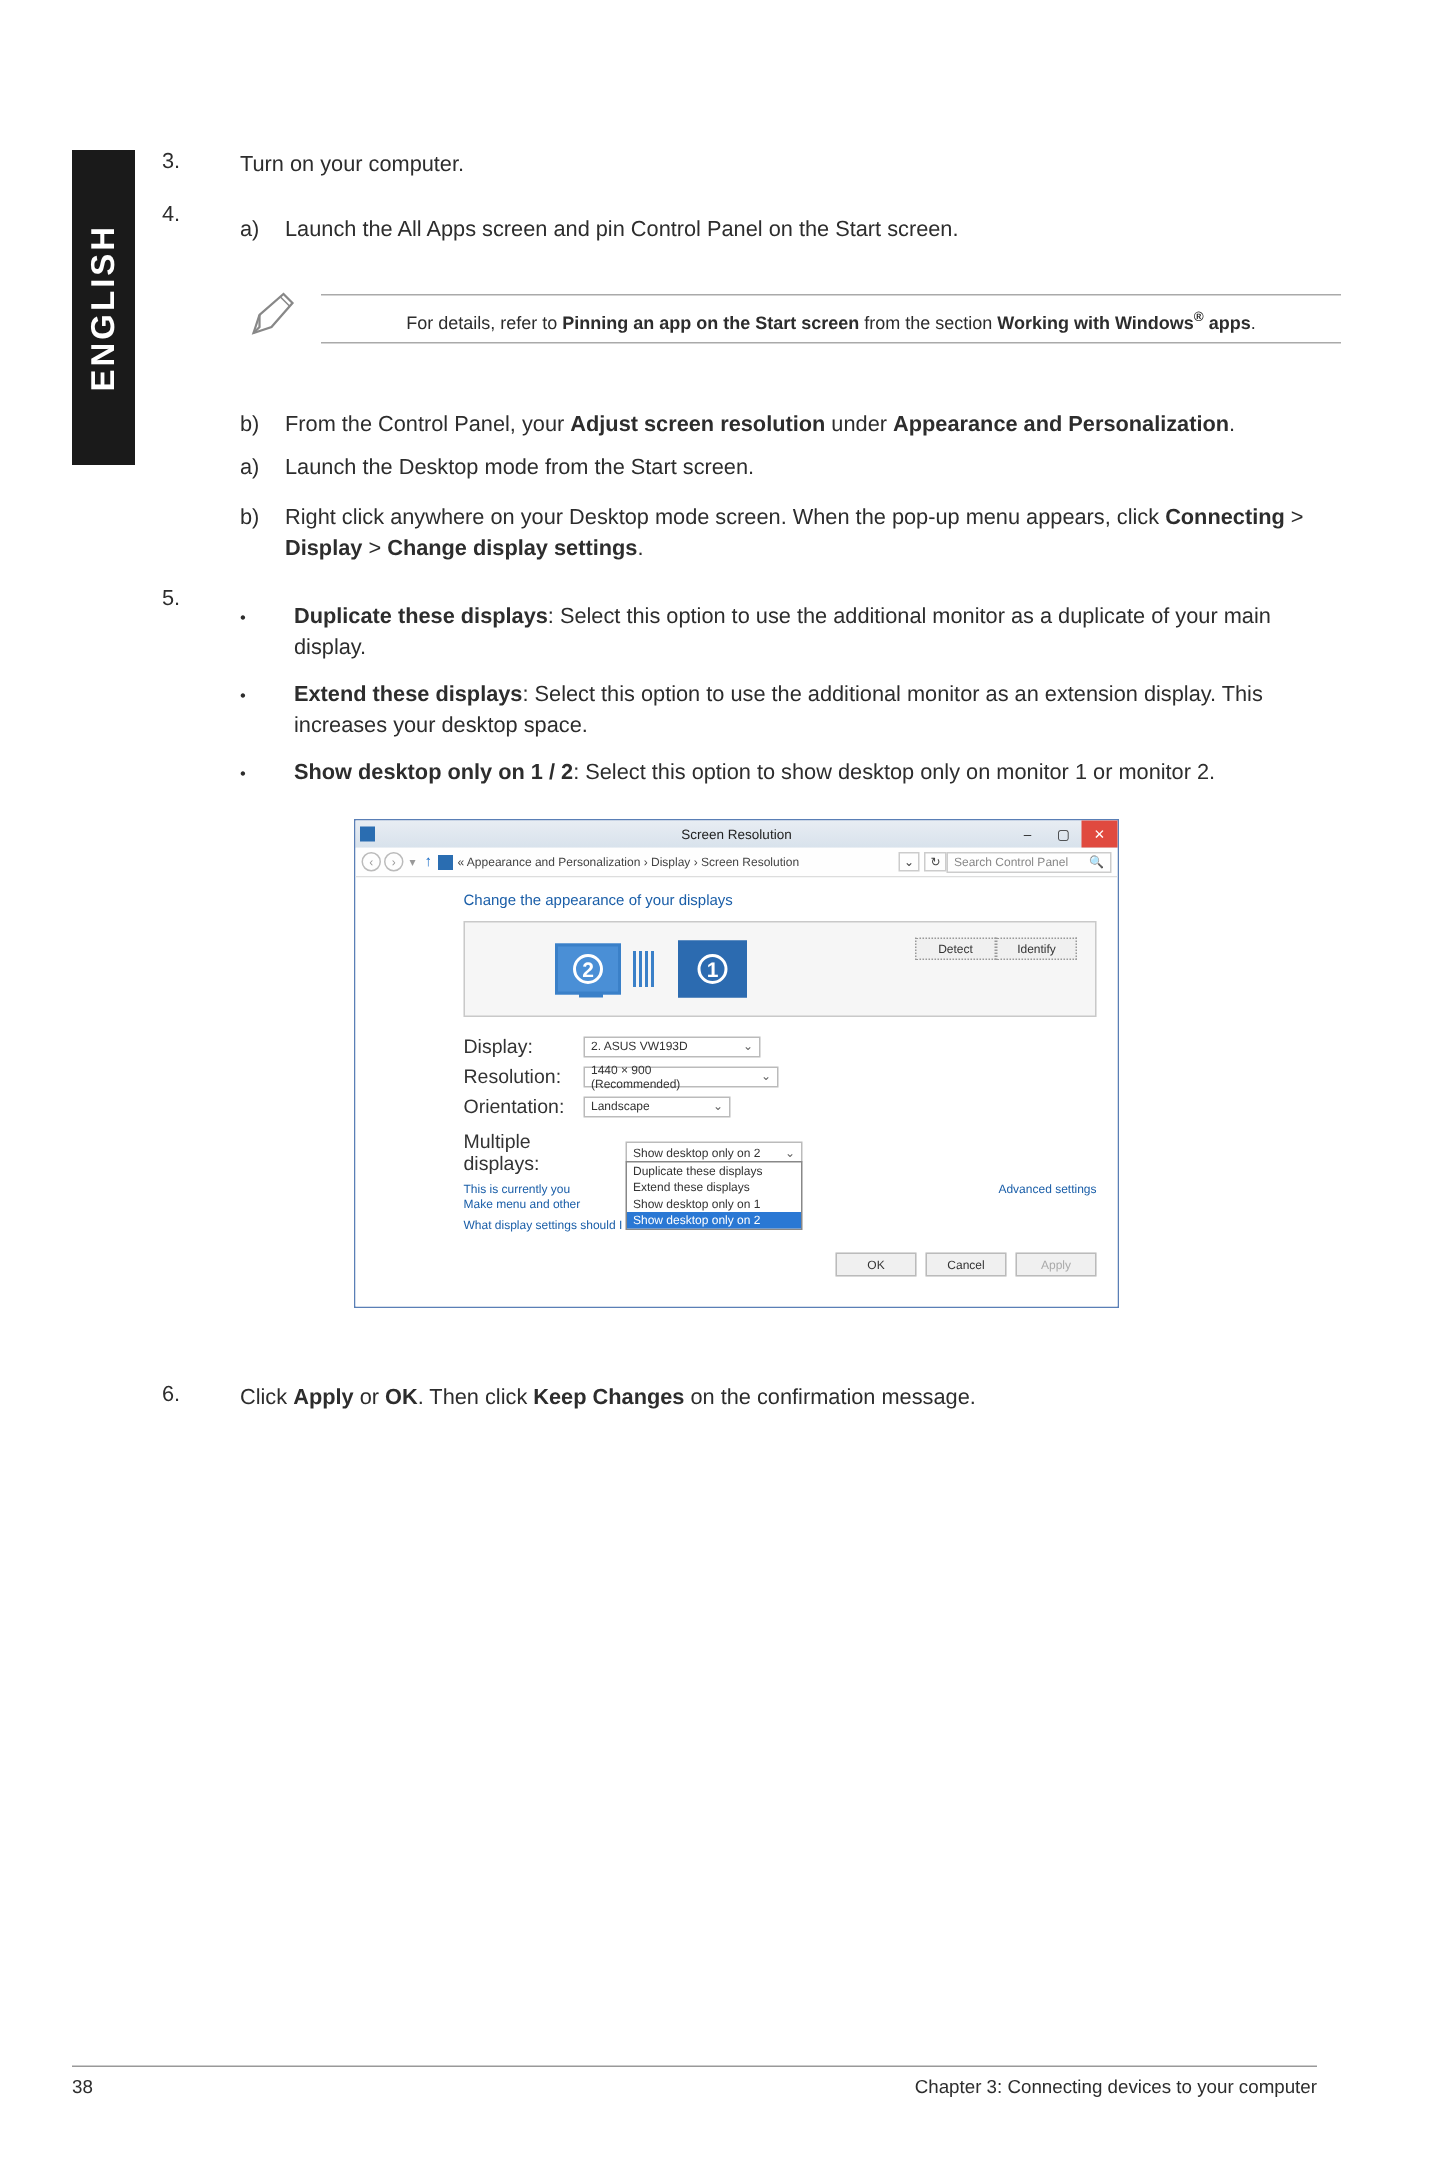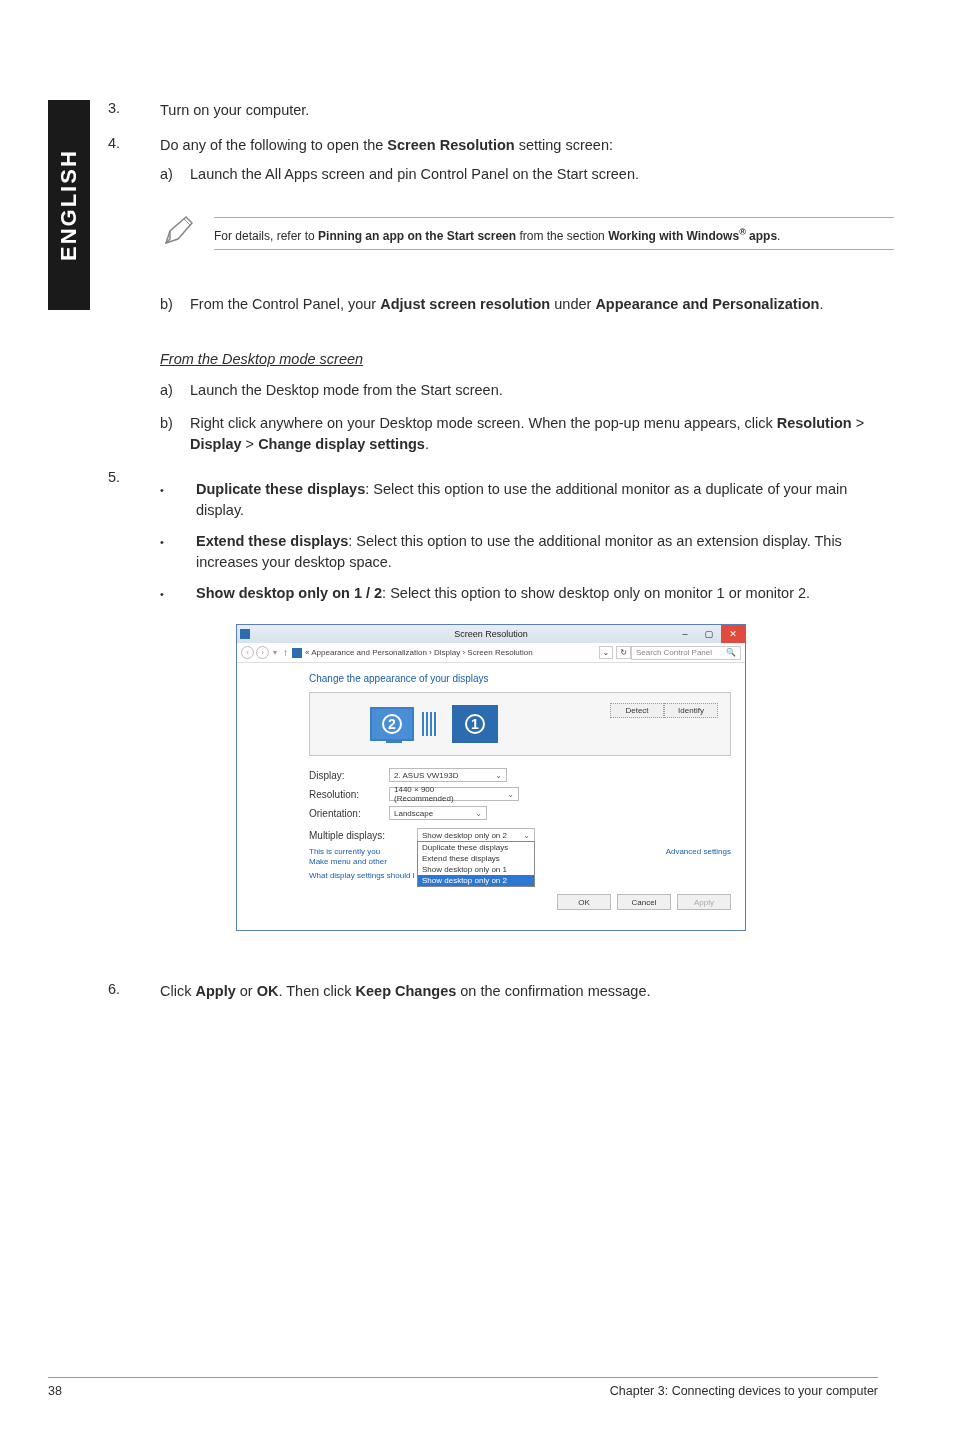--- a/index.html
+++ b/index.html
@@ -45,20 +45,21 @@
       margin-top: 4px;
       margin-bottom: 10px;
     }
     .alpha-item { display: flex; margin-top: 8px; }
     .alpha-item .alpha { width: 30px; flex-shrink: 0; }
     .alpha-item .abody { flex: 1; }
     .note-block {
       display: flex;
       margin: 28px 0 28px 52px;
       align-items: flex-start;
+      text-align: center;
     }
     .note-icon {
       width: 42px;
       flex-shrink: 0;
       margin-right: 12px;
     }
     .note-icon svg { width: 36px; height: 36px; }
     .note-text-wrap { flex: 1; }
     .note-rule { border: none; border-top: 1px solid #aaa; margin: 4px 0 8px 0; }
     .note-text { font-size: 12px; line-height: 1.5; }
@@ -130,21 +131,21 @@
     .mon1 {
       width: 46px; height: 38px; border: 2px solid #2c6bb0; background: #2c6bb0;
       color: #fff; font-size: 20px; font-weight: bold; margin-left: 16px;
     }
     .side-buttons { position: absolute; right: 12px; top: 10px; display: flex; flex-direction: row; }
     .side-btn {
       border: 1px dotted #999; background: #f0f0f0; width: 54px; height: 15px;
       font-size: 8px; display: flex; align-items: center; justify-content: center; margin-bottom: 4px;
     }
     .form-row { display: flex; align-items: center; margin-bottom: 5px; }
-    .form-label { width: 80px; font-size: 10px; color: #333; }
+    .form-label { width: 80px; font-size: 13px; color: #333; }
     .form-select {
       border: 1px solid #bbb; height: 14px; padding: 0 4px; font-size: 8px;
       display: flex; align-items: center; justify-content: space-between;
       background: #fff;
     }
     .sel-w1 { width: 118px; }
     .sel-w2 { width: 130px; gap: 16px; }
     .sel-w3 { width: 98px; }
     .sel-w4 { width: 118px; }
     .chev { color: #666; font-size: 8px; margin-left: 4px; }
@@ -188,23 +189,20 @@
 <div class="content">
 
   <div class="num-item">
     <div class="num">3.</div>
     <div class="body line-h">Turn on your computer.</div>
   </div>
 
   <div class="num-item">
     <div class="num">4.</div>
     <div class="body line-h">
-      <div class="mb-small">
-        <span>Do any of the following to open the </span><b>Screen Resolution</b><span> setting screen:</span>
-      </div>
       <div class="alpha-item">
         <div class="alpha">a)</div>
         <div class="abody">Launch the All Apps screen and pin Control Panel on the Start screen.</div>
       </div>
     </div>
   </div>
 
   <div class="note-block">
     <div class="note-icon">
       <svg viewBox="0 0 36 36">
@@ -225,30 +223,29 @@
   <div class="num-item">
     <div class="num"></div>
     <div class="body line-h">
       <div class="alpha-item">
         <div class="alpha">b)</div>
         <div class="abody">
           <span>From the Control Panel, your </span><b>Adjust screen resolution</b><span> under </span><b>Appearance and Personalization</b><span>.</span>
         </div>
       </div>
 
-      <div class="sub-heading" style="font-weight:normal; margin-top:34px;">From the Desktop mode screen</div>
 
       <div class="alpha-item">
         <div class="alpha">a)</div>
         <div class="abody">Launch the Desktop mode from the Start screen.</div>
       </div>
       <div class="alpha-item" style="margin-top:12px;">
         <div class="alpha">b)</div>
         <div class="abody">
-          <span>Right click anywhere on your Desktop mode screen. When the pop-up menu appears, click </span><b>Resolution</b><span> &gt; </span><b>Display</b><span> &gt; </span><b>Change display settings</b><span>.</span>
+          <span>Right click anywhere on your Desktop mode screen. When the pop-up menu appears, click </span><b>Connecting</b><span> &gt; </span><b>Display</b><span> &gt; </span><b>Change display settings</b><span>.</span>
         </div>
       </div>
     </div>
   </div>
 
   <div class="num-item" style="margin-top:8px;">
     <div class="num">5.</div>
     <div class="body line-h">
       <div class="bullet-item">
         <div class="bullet">•</div>

